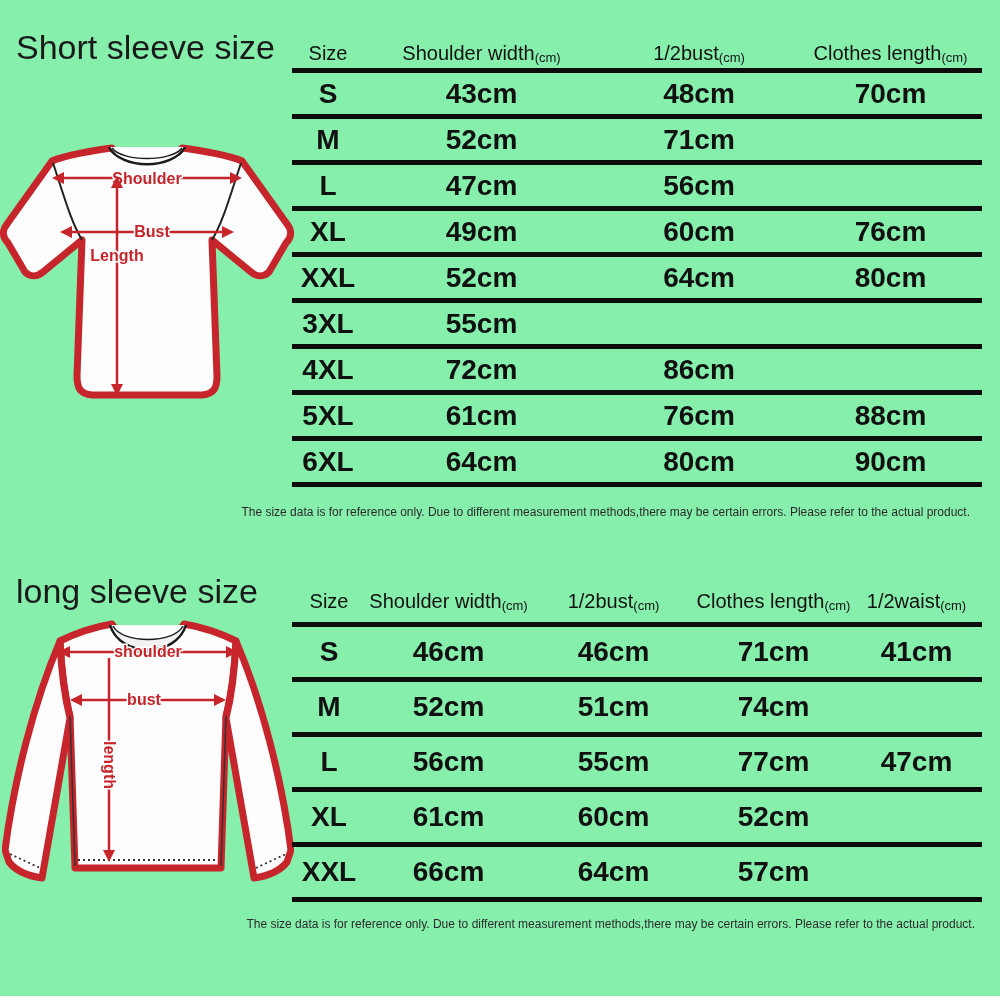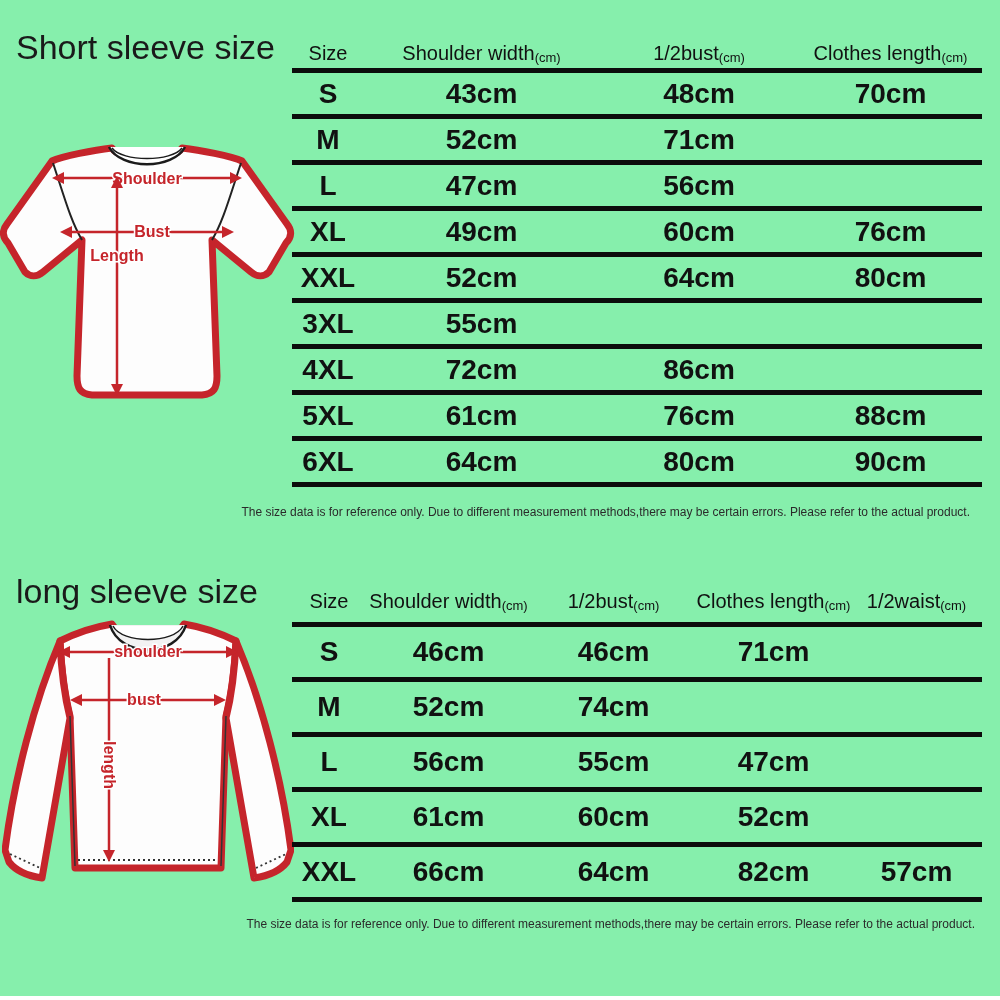--- a/index.html
+++ b/index.html
@@ -194,43 +194,45 @@
         <div class="th"><span>1/2bust</span><span class="unit">(cm)</span></div>
         <div class="th"><span>Clothes length</span><span class="unit">(cm)</span></div>
         <div class="th"><span>1/2waist</span><span class="unit">(cm)</span></div>
       </div>
     <div>
         <div class="trow">
           <div class="td">S</div>
           <div class="td">46cm</div>
           <div class="td">46cm</div>
           <div class="td">71cm</div>
+          <div class="td">41cm</div>
         </div>
         <div class="trow">
           <div class="td">M</div>
           <div class="td">52cm</div>
+          <div class="td">51cm</div>
           <div class="td">74cm</div>
         </div>
         <div class="trow">
           <div class="td">L</div>
           <div class="td">56cm</div>
           <div class="td">55cm</div>
+          <div class="td">77cm</div>
           <div class="td">47cm</div>
         </div>
         <div class="trow">
           <div class="td">XL</div>
           <div class="td">61cm</div>
           <div class="td">60cm</div>
           <div class="td">52cm</div>
         </div>
         <div class="trow">
           <div class="td">XXL</div>
           <div class="td">66cm</div>
           <div class="td">64cm</div>
-          <div class="td">82cm</div>
           <div class="td">57cm</div>
         </div>
       </div>
   </div>
 
   <div id="note-long" class="note">The size data is for reference only. Due to different measurement methods,there may be certain errors. Please refer to the actual product.</div>
 
 </div>
 
 </body></html>

